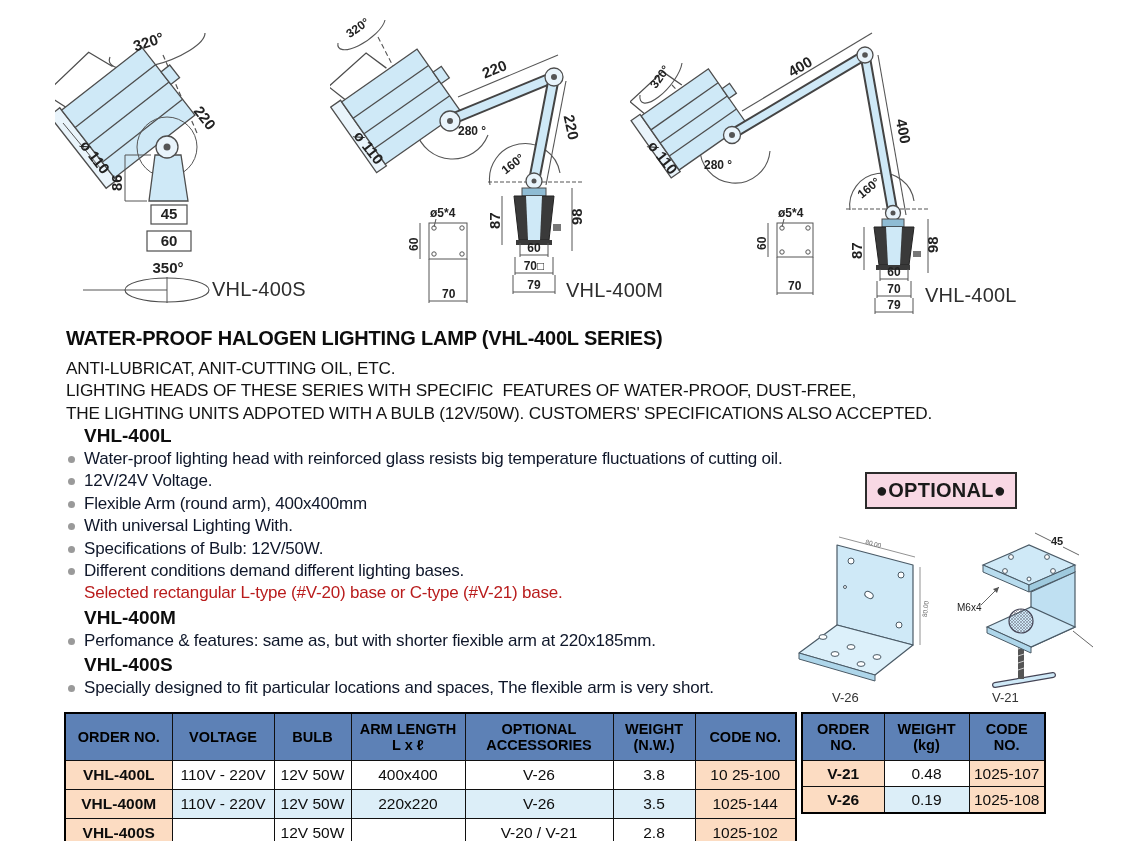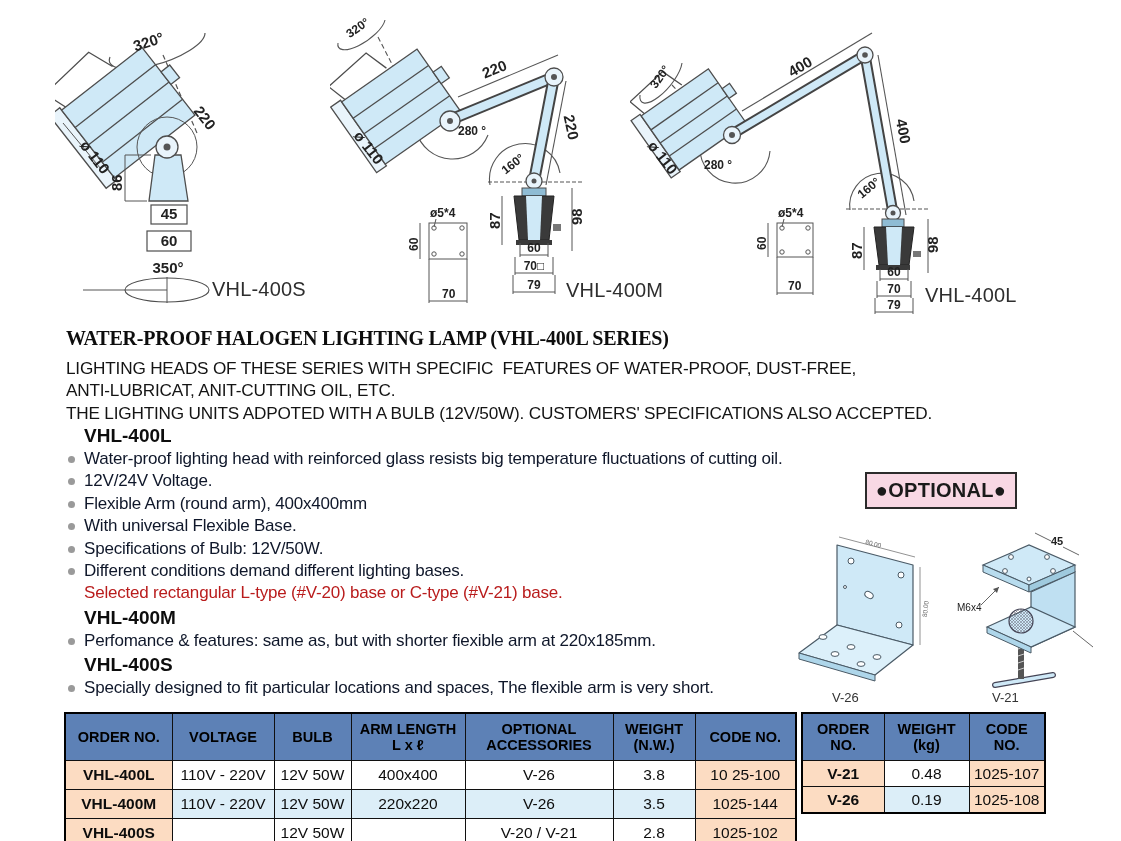--- a/index.html
+++ b/index.html
@@ -218,44 +218,44 @@
     <text class="dim-s" transform="rotate(-90 132 237)" x="124" y="241">60</text>
     <text class="dim-s" x="158" y="285">70</text>
     <text class="dim" transform="rotate(-90 228 246)" x="220" y="250">87</text>
     <text class="dim" transform="rotate(-90 304 240)" x="296" y="244">98</text>
     <text class="dim-s" x="264" y="271" text-anchor="middle">60</text>
     <text class="dim-s" x="264" y="288" text-anchor="middle">70</text>
     <text class="dim-s" x="264" y="304" text-anchor="middle">79</text>
   </svg>
   <div class="abs caption" style="left:925px;top:284px;">VHL-400L</div>
 
-  <div class="abs page-title" style="left:66px;top:327px;font-family:Liberation Serif, serif;">WATER-PROOF HALOGEN LIGHTING LAMP (VHL-400L SERIES)</div>
+  <div class="abs page-title" style="left:66px;top:327px;">WATER-PROOF HALOGEN LIGHTING LAMP (VHL-400L SERIES)</div>
   <div class="abs" style="left:66px;top:357px;">
+    <div class="intro-line">ANTI-LUBRICAT, ANIT-CUTTING OIL, ETC.</div>
     <div class="intro-line">LIGHTING HEADS OF THESE SERIES WITH SPECIFIC  FEATURES OF WATER-PROOF, DUST-FREE,</div>
-    <div class="intro-line">ANTI-LUBRICAT, ANIT-CUTTING OIL, ETC.</div>
     <div class="intro-line">THE LIGHTING UNITS ADPOTED WITH A BULB (12V/50W). CUSTOMERS' SPECIFICATIONS ALSO ACCEPTED.</div>
   </div>
 
   <div class="abs" style="left:66px;top:424px;width:830px;">
     <div class="section-h">VHL-400L</div>
     <div class="bullet-row">
         <span class="dot"></span>
         <span>Water-proof lighting head with reinforced glass resists big temperature fluctuations of cutting oil.</span>
       </div>
     <div class="bullet-row">
         <span class="dot"></span>
         <span>12V/24V Voltage.</span>
       </div>
     <div class="bullet-row">
         <span class="dot"></span>
         <span>Flexible Arm (round arm), 400x400mm</span>
       </div>
     <div class="bullet-row">
         <span class="dot"></span>
-        <span>With universal Flexible Base.</span>
+        <span>With universal Lighting With.</span>
       </div>
     <div class="bullet-row">
         <span class="dot"></span>
         <span>Specifications of Bulb: 12V/50W.</span>
       </div>
     <div class="bullet-row">
         <span class="dot"></span>
         <span>Different conditions demand different lighting bases.</span>
       </div>
     <div class="cont-line">Selected rectangular L-type (#V-20) base or C-type (#V-21) base.</div>

